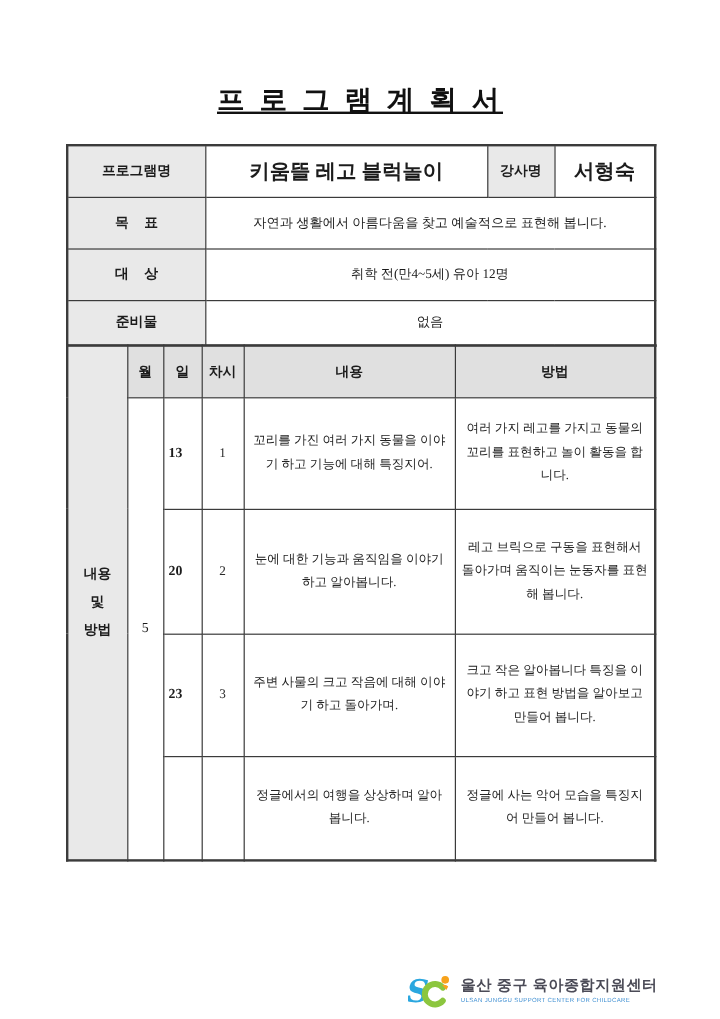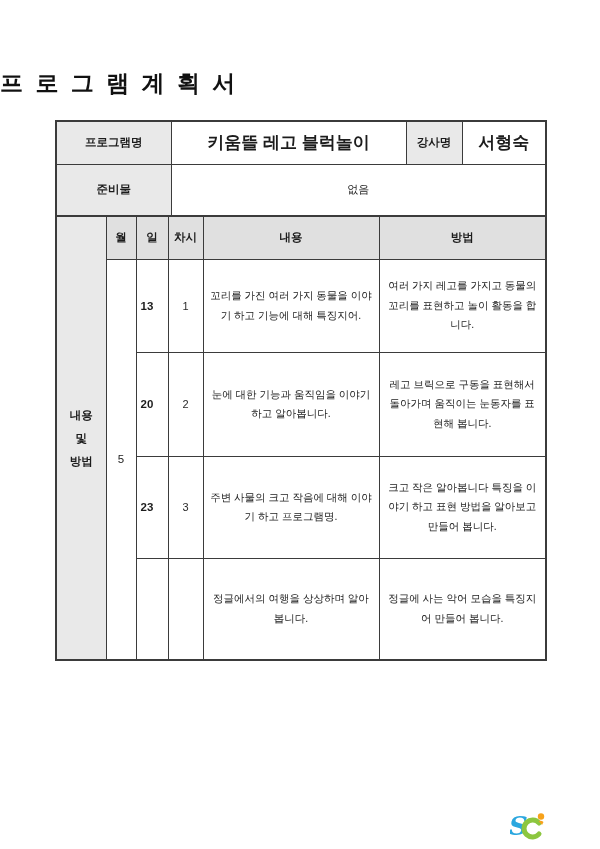--- a/index.html
+++ b/index.html
@@ -6,34 +6,36 @@
   html, body { background: #ffffff; }
   body {
     width: 600px; height: 849px;
     position: relative;
     font-family: "Liberation Sans", "DejaVu Sans", sans-serif;
     color: #1c1c1c;
   }
   .doc-title {
     position: absolute;
     top: 68px; left: 0; width: 600px;
+    text-align: center;
     font-size: 23px;
     font-weight: bold;
     letter-spacing: 3px;
     color: #111;
+    text-decoration: underline;
   }
   .tbl-wrap { position: absolute; left: 55px; top: 120px; width: 490px; }
   table {
     border-collapse: collapse;
     width: 490px;
     table-layout: fixed;
   }
   table, td, th { border: 1px solid #3b3b3b; }
   table { border-width: 2px; }
-  td { padding: 2px 4px; vertical-align: middle; font-size: 11px; }
+  td { padding: 2px 4px; vertical-align: middle; font-size: 11px; font-family: Liberation Serif, serif; }
   .lbl {
     background: #e9e9e9;
     text-align: center;
     font-weight: bold;
     word-spacing: 10px;
     font-size: 11.5px;
   }
   .val { text-align: center; font-size: 11px; }
   .val-b { font-weight: bold; font-size: 17px; }
   #schedule { margin-top: -2px; }
@@ -97,21 +99,29 @@
         <col style="width:56px">
         <col style="width:84px">
     </colgroup>
     <tbody>
         <tr style="height:43px">
       <td class="lbl">프로그램명</td>
       <td class="val val-b">키움뜰 레고 블럭놀이</td>
       <td class="lbl">강사명</td>
       <td class="val val-b">서형숙</td>
     </tr>
-    <tr style="height:52px">
+    <tr style="height:43px">
+      <td class="lbl">목 표</td>
+      <td class="val" colspan="3">자연과 생활에서 아름다움을 찾고 예술적으로 표현해 봅니다.</td>
+    </tr>
+    <tr style="height:43px">
+      <td class="lbl">대 상</td>
+      <td class="val" colspan="3">취학 전(만4~5세) 유아 12명</td>
+    </tr>
+    <tr style="height:38px">
       <td class="lbl">준비물</td>
       <td class="val" colspan="3">없음</td>
     </tr>
   </tbody>
     </table>
 
   <table id="schedule">
     <colgroup>
       <col style="width:50px">
         <col style="width:30px">
@@ -140,33 +150,37 @@
     </tr>
     <tr style="height:104px">
       <td class="cell-day">20</td>
       <td class="cell-session">2</td>
       <td class="cell-text">눈에 대한 기능과 움직임을 이야기 하고 알아봅니다.</td>
       <td class="cell-text">레고 브릭으로 구동을 표현해서 돌아가며 움직이는 눈동자를 표현해 봅니다.</td>
     </tr>
     <tr style="height:102px">
       <td class="cell-day">23</td>
       <td class="cell-session">3</td>
-      <td class="cell-text">주변 사물의 크고 작음에 대해 이야기 하고 프로그램명.</td>
+      <td class="cell-text">주변 사물의 크고 작음에 대해 이야기 하고 돌아가며.</td>
       <td class="cell-text">크고 작은 알아봅니다 특징을 이야기 하고 표현 방법을 알아보고 만들어 봅니다.</td>
     </tr>
-    <tr style="height:102px">
+    <tr style="height:87px">
       <td class="cell-day"></td>
       <td class="cell-session"></td>
       <td class="cell-text">정글에서의 여행을 상상하며 알아봅니다.</td>
       <td class="cell-text">정글에 사는 악어 모습을 특징지어 만들어 봅니다.</td>
     </tr>
   </tbody>
     </table>
 </div>
 
 <div class="footer">
   <svg class="footer-logo" viewBox="0 0 38 30" xmlns="http://www.w3.org/2000/svg">
     <text x="-1" y="25" font-family="'DejaVu Serif', serif" font-style="italic" font-weight="bold" font-size="26" fill="#2ba7df">S</text>
     <path d="M 29 13 A 8.5 8.5 0 1 0 29 24" fill="none" stroke="#8cc63f" stroke-width="5" stroke-linecap="round"></path>
     <circle cx="31" cy="6.5" r="3.2" fill="#f7a21b"></circle>
     <path d="M 28.5 11 q 3 -1 5 1 l -1.5 3 q -2 -2.5 -3.5 -4 z" fill="#f7a21b"></path>
   </svg>
+  <div class="footer-text">
+    <span class="org-kr">울산 중구 육아종합지원센터</span>
+    <span class="org-en">ULSAN JUNGGU SUPPORT CENTER FOR CHILDCARE</span>
+  </div>
 </div>
 
 </body></html>

